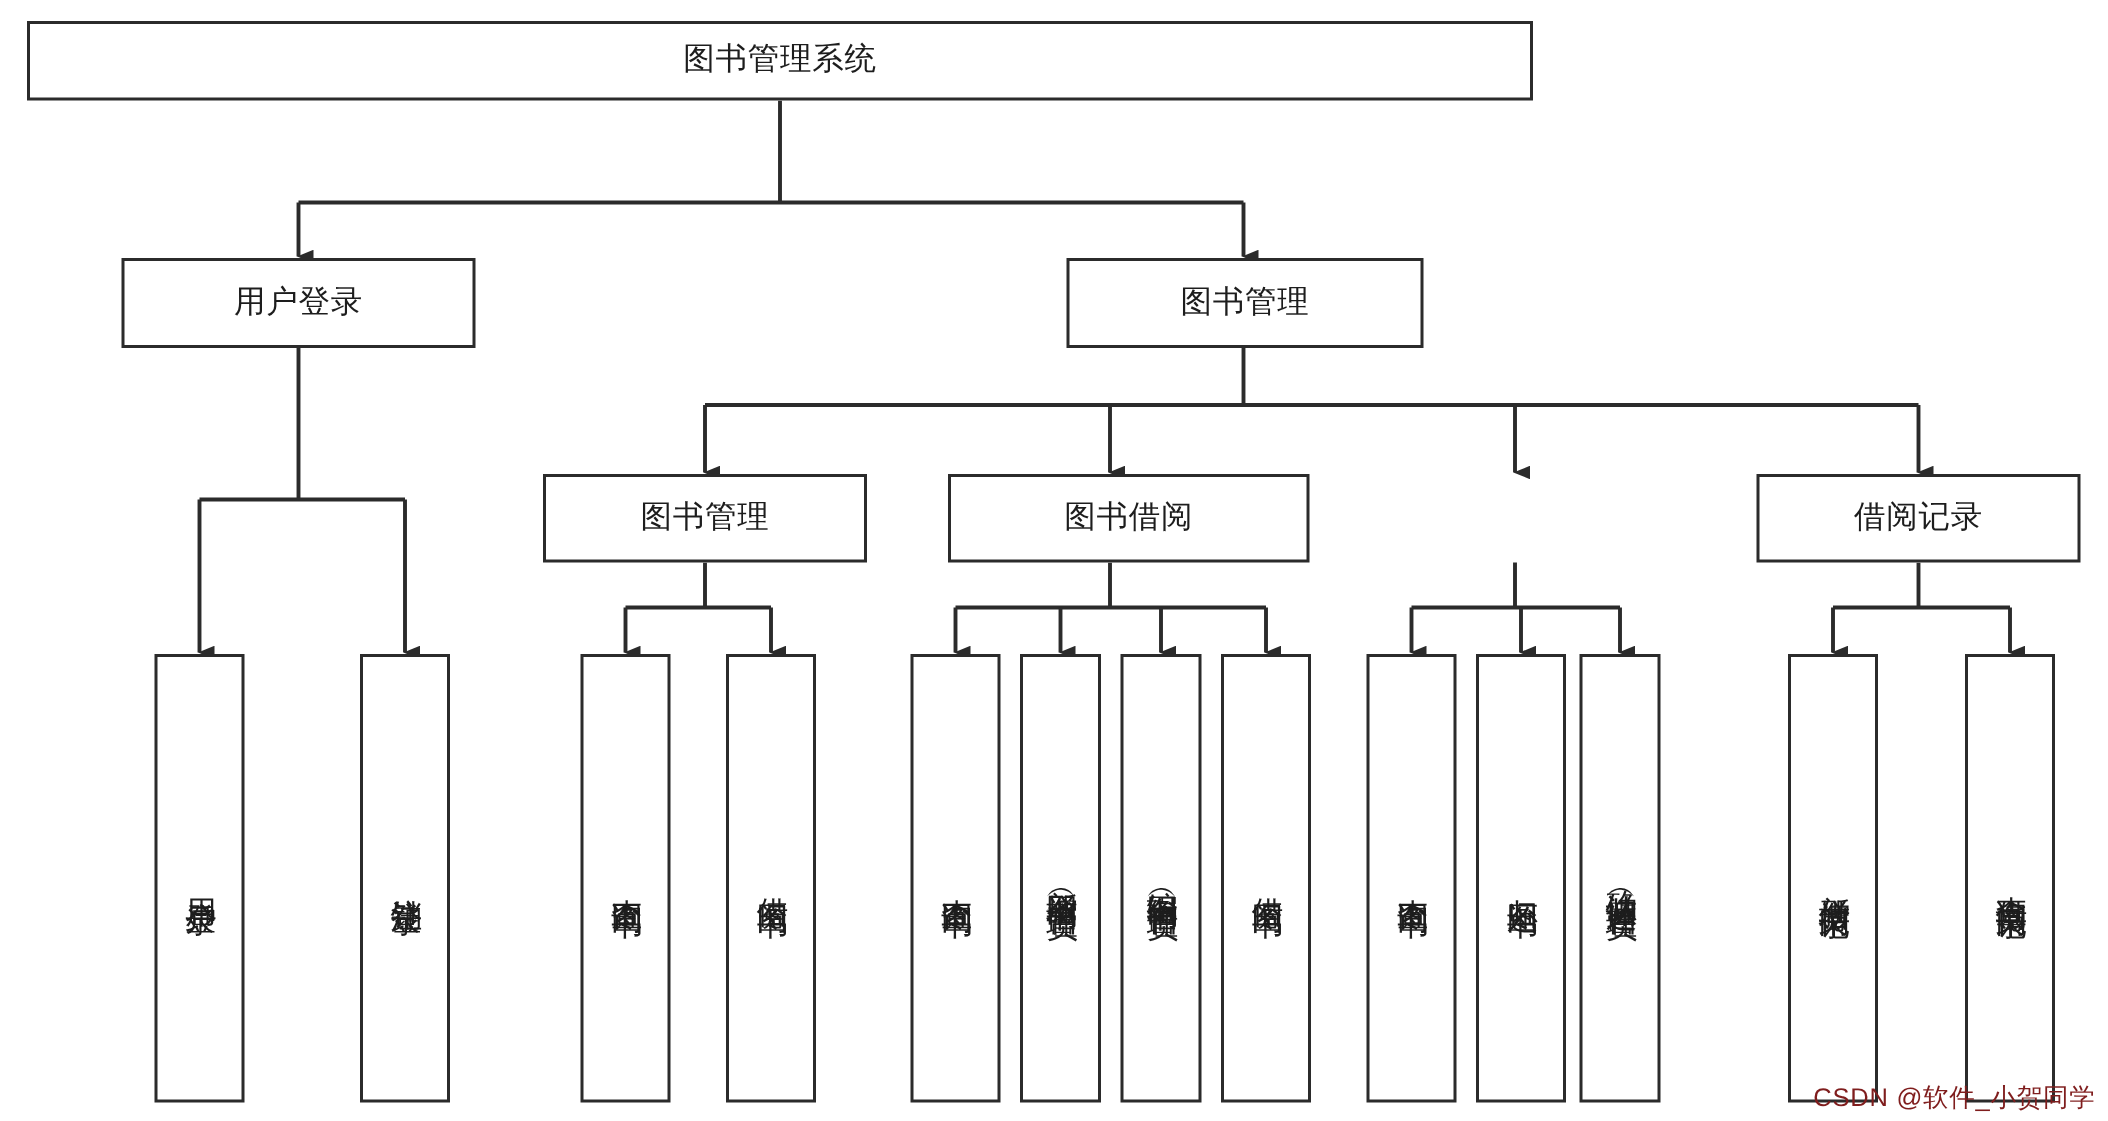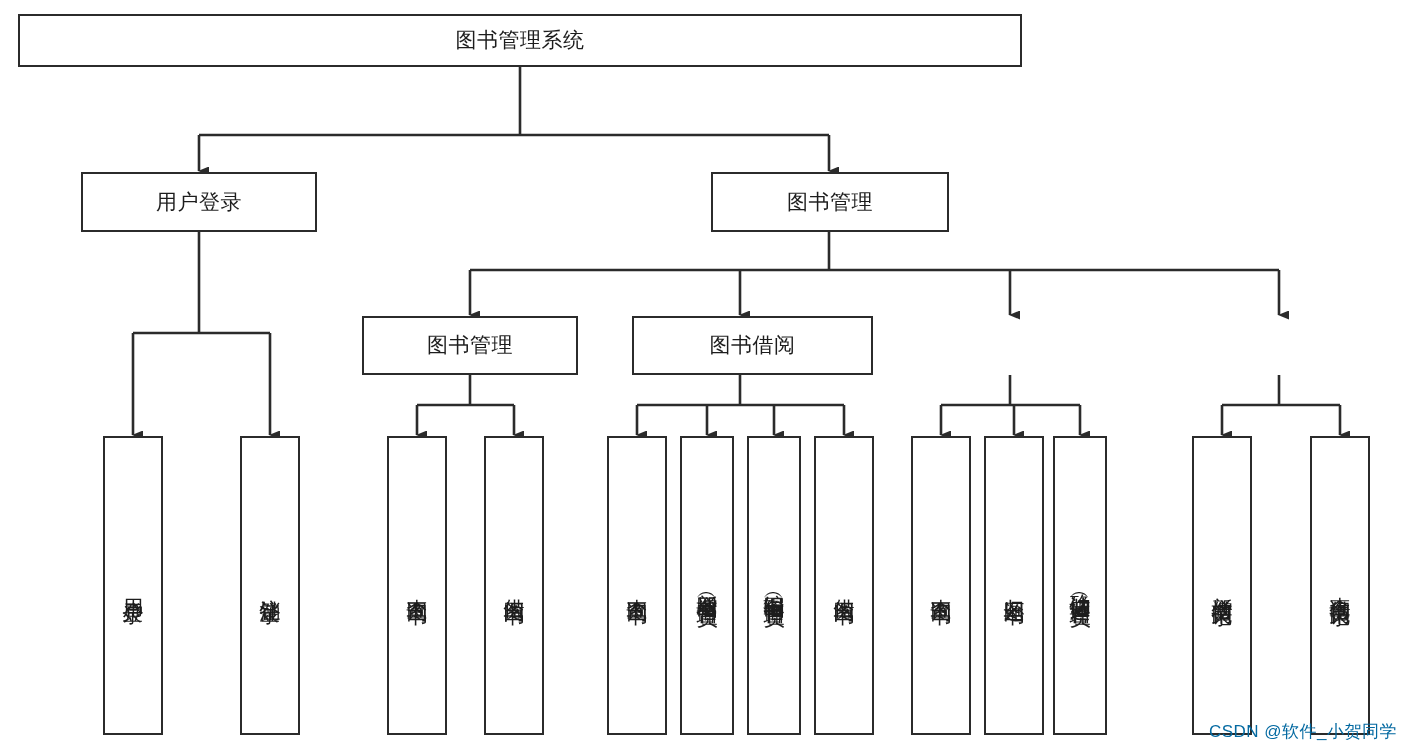--- a/index.html
+++ b/index.html
@@ -58,21 +58,21 @@
     font-size: 21px;
     line-height: 1.05;
     letter-spacing: 2px;
     max-height: 286px;
   }
   #watermark {
     position: absolute;
     right: 8px;
     bottom: 4px;
     font-size: 17px;
-    color: #0369a1;
+    color: #7f1d1d;
     letter-spacing: 0.5px;
     white-space: nowrap;
     user-select: none;
   }
 </style>
 </head>
 <body>
 
 <div id="diagram-root">
 
@@ -133,20 +133,23 @@
 
   <div class="node h" style="left: 362px; top: 316px; width: 216px; height: 59px;">
     <span class="label">图书管理</span>
   </div>
 
   <div class="node h" style="left: 632px; top: 316px; width: 241px; height: 59px;">
     <span class="label">图书借阅</span>
   </div>
 
 
+  <div class="node h" style="left: 1171px; top: 316px; width: 216px; height: 59px;">
+    <span class="label">借阅记录</span>
+  </div>
 
   <div class="node v" style="left: 103px; top: 436px; width: 60px; height: 299px;">
     <span class="label">用户登录</span>
   </div>
 
   <div class="node v" style="left: 240px; top: 436px; width: 60px; height: 299px;">
     <span class="label">注销登录</span>
   </div>
 
   <div class="node v" style="left: 387px; top: 436px; width: 60px; height: 299px;">

